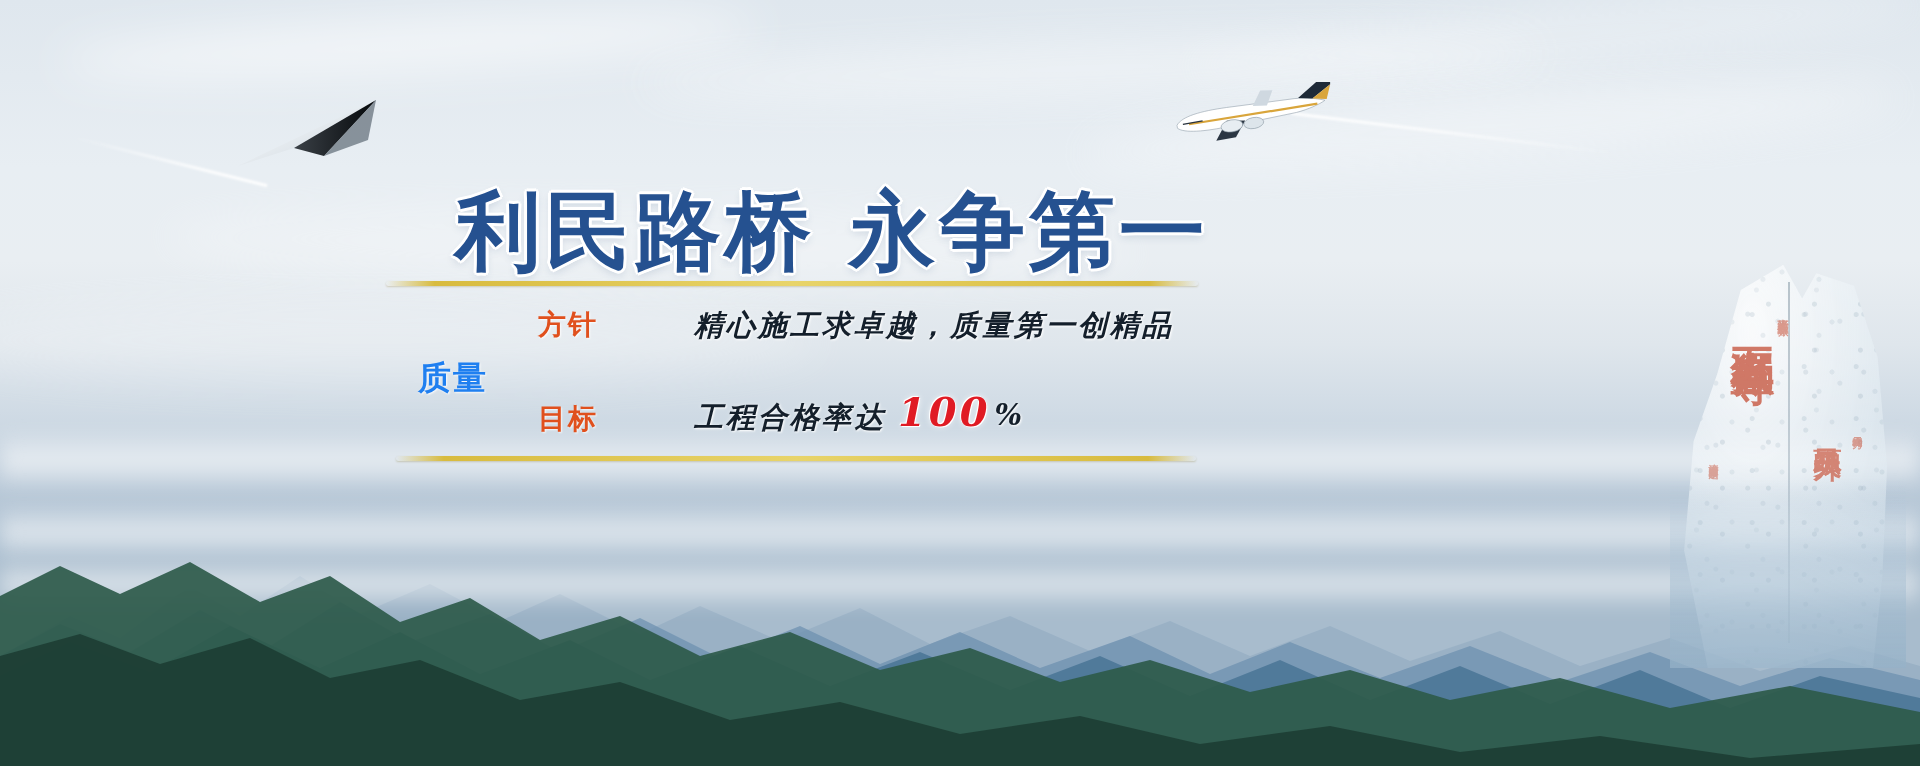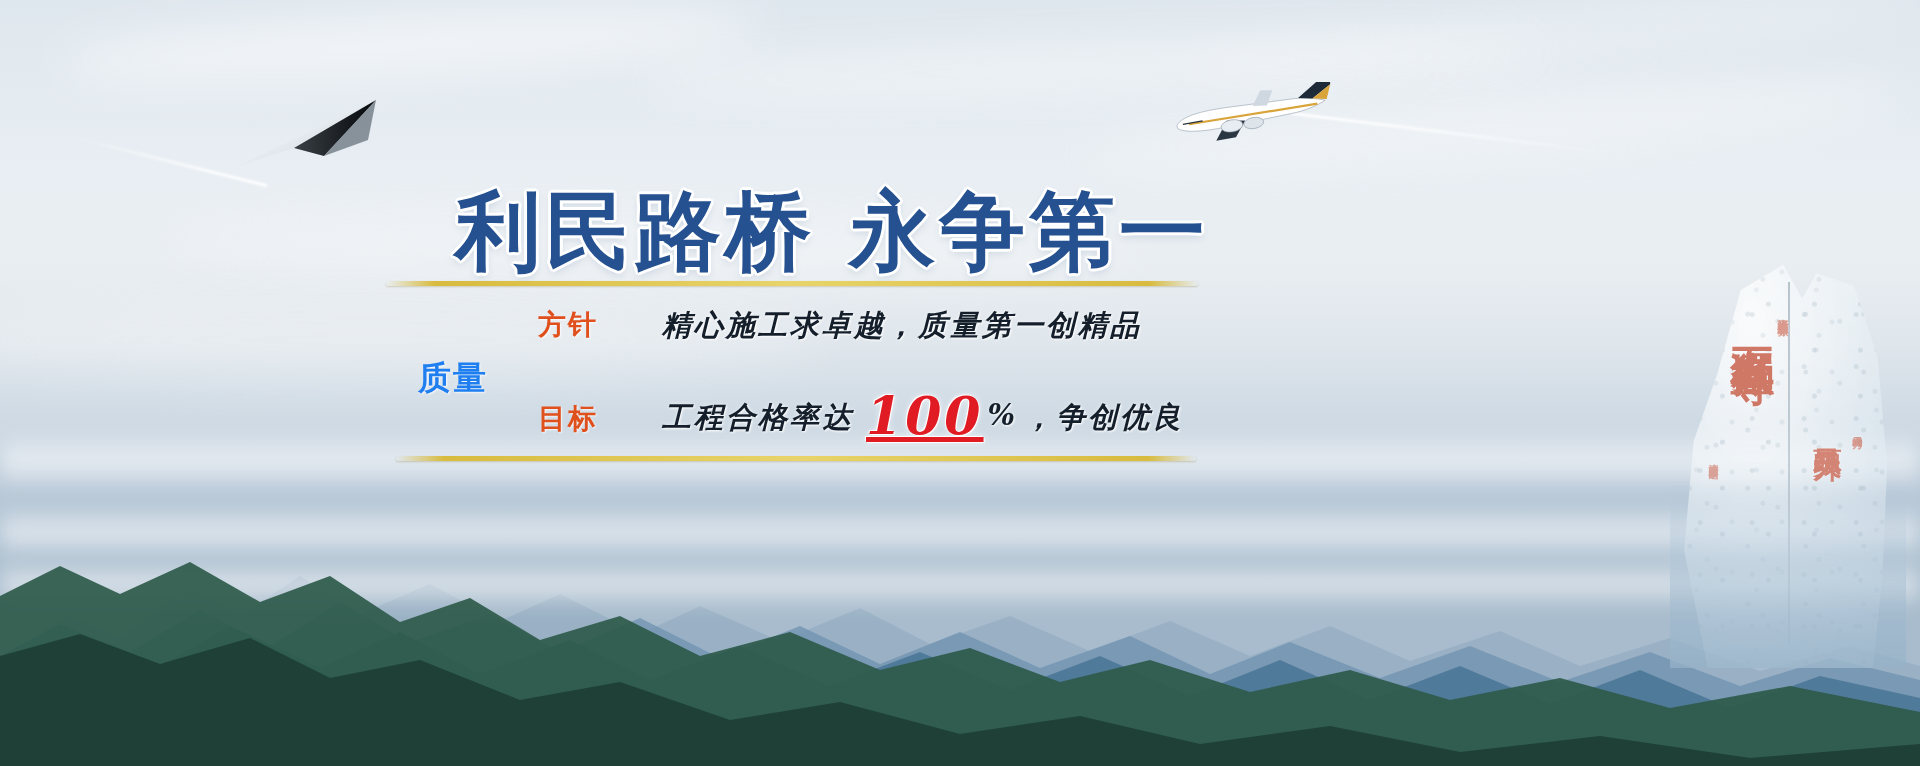--- a/index.html
+++ b/index.html
@@ -235,45 +235,45 @@
   }
 
   .calli {
     position: absolute;
     font-family: "DejaVu Serif", serif;
     font-style: italic;
     font-weight: 700;
     color: #141f2b;
     white-space: nowrap;
     text-shadow: 1px 1px 2px rgba(255,255,255,.9), 0 0 4px rgba(255,255,255,.6);
+    margin-left: 32px;
   }
   .calli-1 {
     left: 662px;
     top: 306px;
     font-size: 29px;
     letter-spacing: 3px;
   }
   .calli-2 {
     left: 662px;
     top: 398px;
     font-size: 29px;
     letter-spacing: 3px;
     display: flex;
     align-items: flex-start;
   }
   .pct {
     color: #e01b24;
     font-family: "DejaVu Serif", serif;
     font-style: italic;
     font-weight: 700;
-    font-size: 52px;
+    font-size: 40px;
     margin: 0 4px 0 12px;
     line-height: 0.7;
     text-shadow: 1px 1px 0 #fff, -1px -1px 0 #fff, 0 0 6px rgba(255,255,255,.9);
-    text-decoration: underline;
   }
   .pct-sign {
     color: #141f2b;
     font-size: 29px;
     margin-right: 6px;
   }
 </style>
 </head>
 <body>
 
@@ -383,19 +383,18 @@
     <div class="kw kw-quality">质量</div>
 
     <div class="kw kw-policy">方针</div>
     <div class="calli calli-1">精心施工求卓越，质量第一创精品</div>
 
     <div class="kw kw-goal">目标</div>
     <div class="calli calli-2">
       <span>工程合格率达</span>
       <span class="pct">100</span>
       <span class="pct-sign">%</span>
-      <span>，争创优良</span>
     </div>
 
     <div class="rule rule-bottom"></div>
 
   </div>
 </div>
 
 </body></html>

